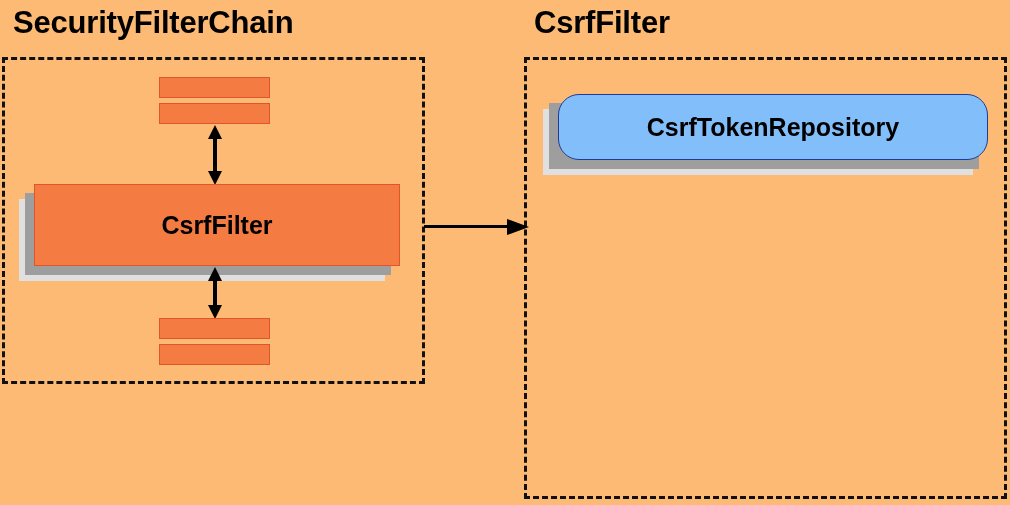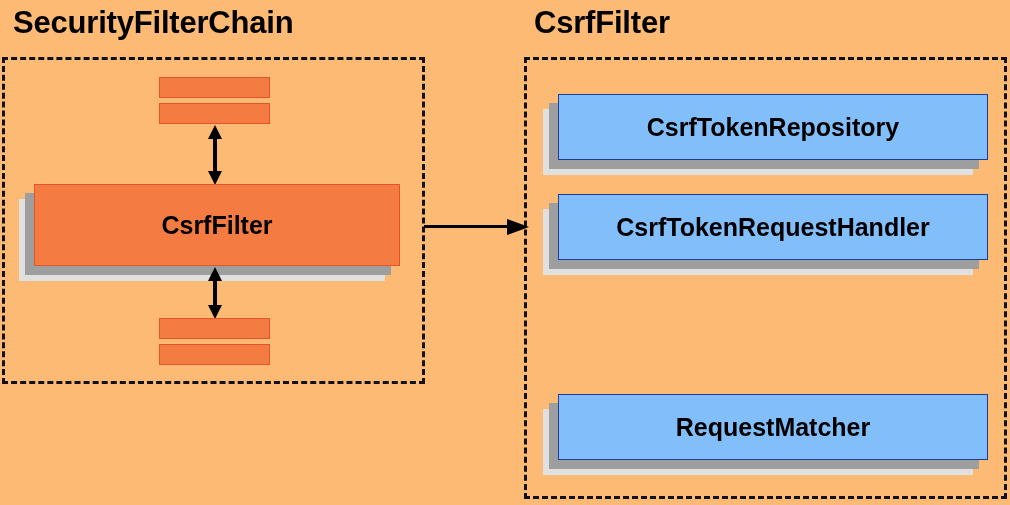--- a/index.html
+++ b/index.html
@@ -179,21 +179,21 @@
     border-bottom: 8px solid transparent;
     border-left: 22px solid #000000;
   }
 
   
   .collab-box {
     left: 558px;
     width: 430px;
     height: 66px;
   }
-  .collab-box .face { font-size: 25px; }
+  .collab-box .face { font-size: 25px; border-radius: 21px; }
   #collab-0 { top: 94px; }
   #collab-1 { top: 194px; }
   #collab-2 { top: 294px; }
   #collab-3 { top: 394px; }
 </style>
 </head>
 <body>
 
 <div id="canvas">
 
@@ -233,26 +233,16 @@
     <span class="shaft"></span>
     <span class="head"></span>
   </div>
 
   <div class="stack collab-box" id="collab-0">
     <span class="shade-light"></span>
     <span class="shade-dark"></span>
     <span class="face blue">CsrfTokenRepository</span>
   </div>
 
-  <div class="stack collab-box" id="collab-1">
-    <span class="shade-light"></span>
-    <span class="shade-dark"></span>
-    <span class="face blue">CsrfTokenRequestHandler</span>
-  </div>
-
-
-  <div class="stack collab-box" id="collab-3">
-    <span class="shade-light"></span>
-    <span class="shade-dark"></span>
-    <span class="face blue">RequestMatcher</span>
-  </div>
+
+
 
 </div>
 
 </body></html>

